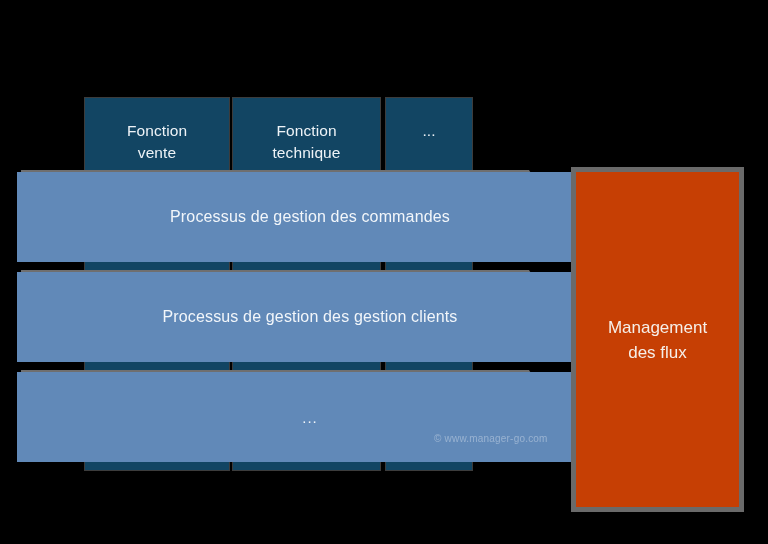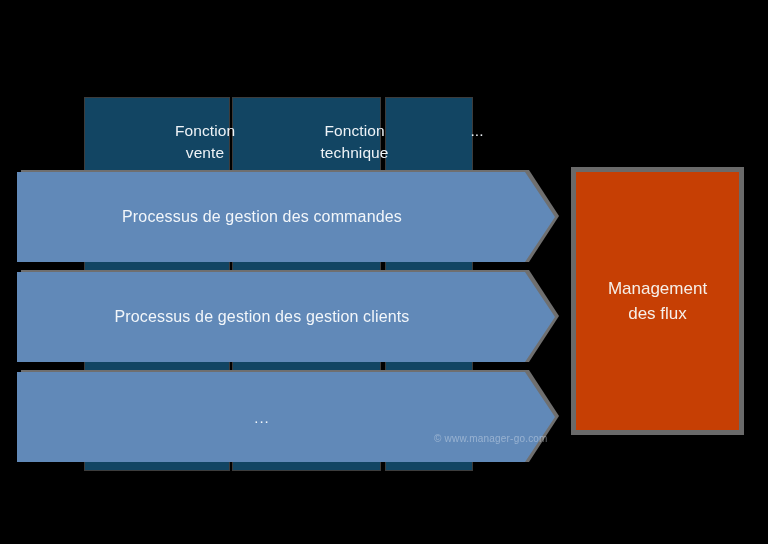--- a/index.html
+++ b/index.html
@@ -29,32 +29,32 @@
   .func-col-label {
     position: absolute;
     left: 0;
     right: 0;
     color: #eef3f7;
     text-align: center;
     font-size: 15.5px;
     line-height: 22px;
     letter-spacing: 0.1px;
     white-space: pre-line;
-    padding-left: 48px;
   }
 
   
   .proc-arrow {
     position: absolute;
     background: #6189b8;
     -webkit-clip-path: polygon(0 0, calc(100% - 30px) 0, 100% 50%, calc(100% - 30px) 100%, 0 100%);
     clip-path: polygon(0 0, calc(100% - 30px) 0, 100% 50%, calc(100% - 30px) 100%, 0 100%);
     display: flex;
     align-items: center;
     justify-content: center;
+    padding-left: 48px;
   }
   .proc-shadow {
     position: absolute;
     background: #6f6f6f;
     -webkit-clip-path: polygon(0 0, calc(100% - 30px) 0, 100% 50%, calc(100% - 30px) 100%, 0 100%);
     clip-path: polygon(0 0, calc(100% - 30px) 0, 100% 50%, calc(100% - 30px) 100%, 0 100%);
   }
   .proc-label {
     color: #f2f6fa;
     font-size: 16px;
@@ -119,18 +119,18 @@
     <span class="proc-label">Processus de gestion des gestion clients</span>
   </div>
 
   <div class="proc-shadow" style="left:21px; top:370px; width:538px; height:92px;"></div>
   <div class="proc-arrow" style="left:17px; top:372px; width:538px; height:90px;">
     <span class="proc-label dots">...</span>
   </div>
 
   <div class="watermark" style="left:434px; top:433px;">© www.manager-go.com</div>
 
-  <div class="mgmt-box" style="left:571px; top:167px; width:173px; height:268px;">
+  <div class="mgmt-box" style="left:571px; top:167px; width:173px; height:345px;">
     <span class="mgmt-label">Management
 des flux</span>
   </div>
 
 </div>
 
 </body></html>

